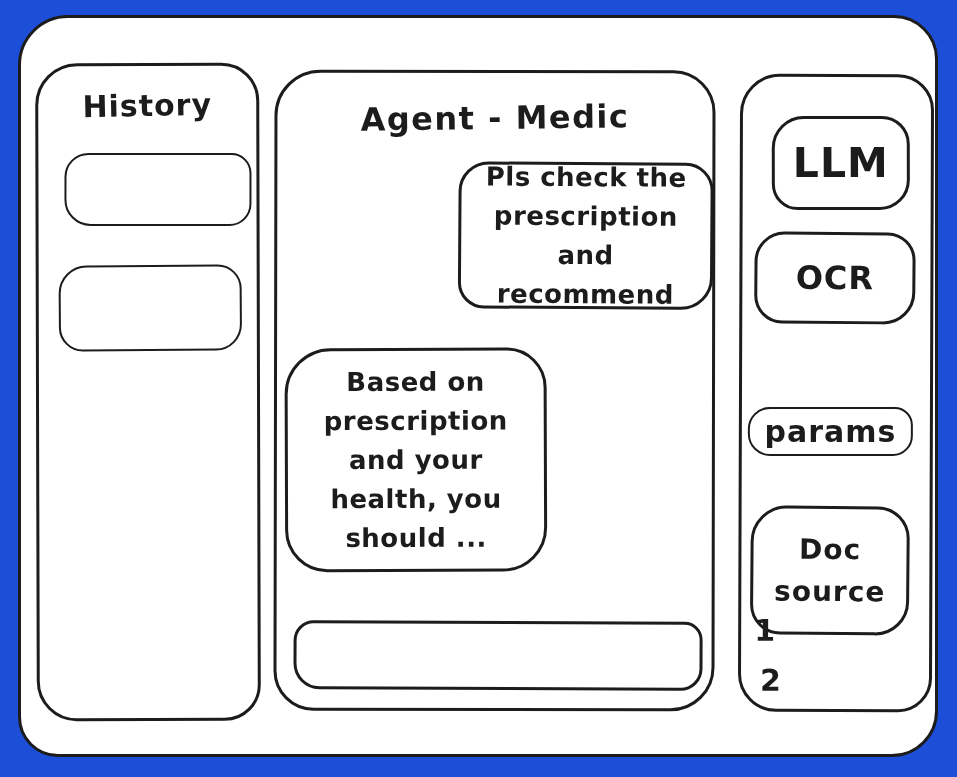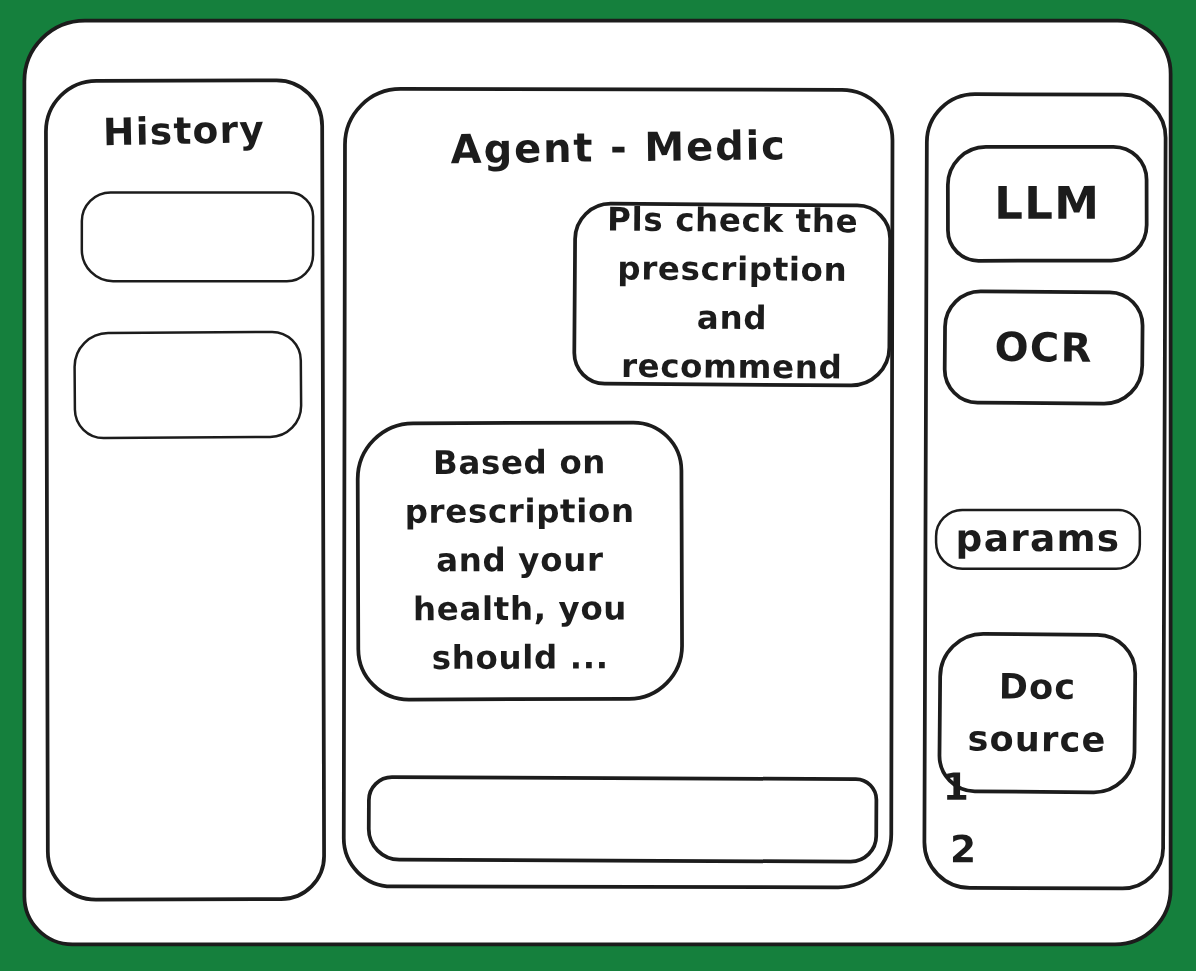--- a/index.html
+++ b/index.html
@@ -6,21 +6,21 @@
     margin: 0;
     padding: 0;
     background: #ffffff;
     font-family: "DejaVu Sans", "Liberation Sans", sans-serif;
     color: #1c1c1c;
   }
   #stage {
     position: relative;
     width: 957px;
     height: 777px;
-    background: #15803d;
+    background: #1d4ed8;
     overflow: hidden;
   }
   .sketch {
     position: absolute;
     background: #ffffff;
     border: 3px solid #1c1c1c;
     box-sizing: border-box;
   }
   .pre { white-space: pre-line; }
 
@@ -84,21 +84,21 @@
     line-height: 1.5;
     letter-spacing: 0.5px;
     padding: 8px 10px;
   }
   .user-bubble {
     left: 181px; top: 89px; width: 255px; height: 147px;
     border-radius: 30px 28px 32px 26px;
     transform: rotate(0.3deg);
   }
   .assistant-bubble {
-    left: 8px; top: 264px; width: 262px; height: 224px;
+    left: 8px; top: 275px; width: 262px; height: 224px;
     border-radius: 46px 40px 44px 42px;
     transform: rotate(-0.3deg);
   }
   .chat-input {
     position: absolute;
     left: 17px; top: 548px; width: 409px; height: 69px;
     background: #ffffff;
     border: 3px solid #1c1c1c;
     box-sizing: border-box;
     border-radius: 20px 18px 22px 26px;
@@ -118,23 +118,23 @@
   .tool-button {
     display: flex;
     align-items: center;
     justify-content: center;
     text-align: center;
     font-weight: bold;
     letter-spacing: 1px;
     cursor: pointer;
   }
   .llm-button {
-    left: 14px; top: 39px; width: 162px; height: 94px;
+    left: 29px; top: 39px; width: 138px; height: 94px;
     border-radius: 32px 28px 30px 26px;
-    font-size: 36px;
+    font-size: 41px;
     transform: rotate(-0.3deg);
   }
   .ocr-button {
     left: 12px; top: 155px; width: 161px; height: 92px;
     border-radius: 30px 28px 32px 28px;
     font-size: 32px;
     transform: rotate(0.25deg);
   }
   .params-button {
     left: 6px; top: 330px; width: 165px; height: 49px;

